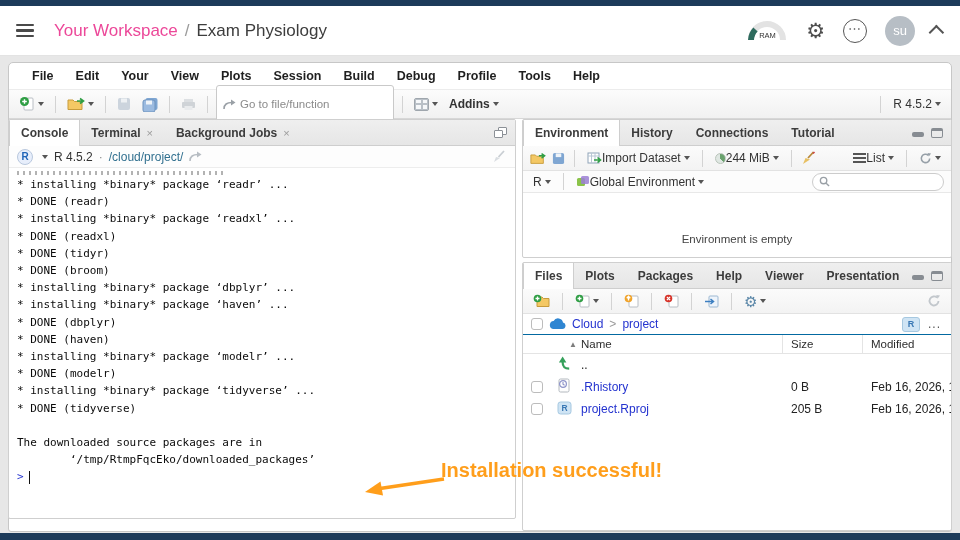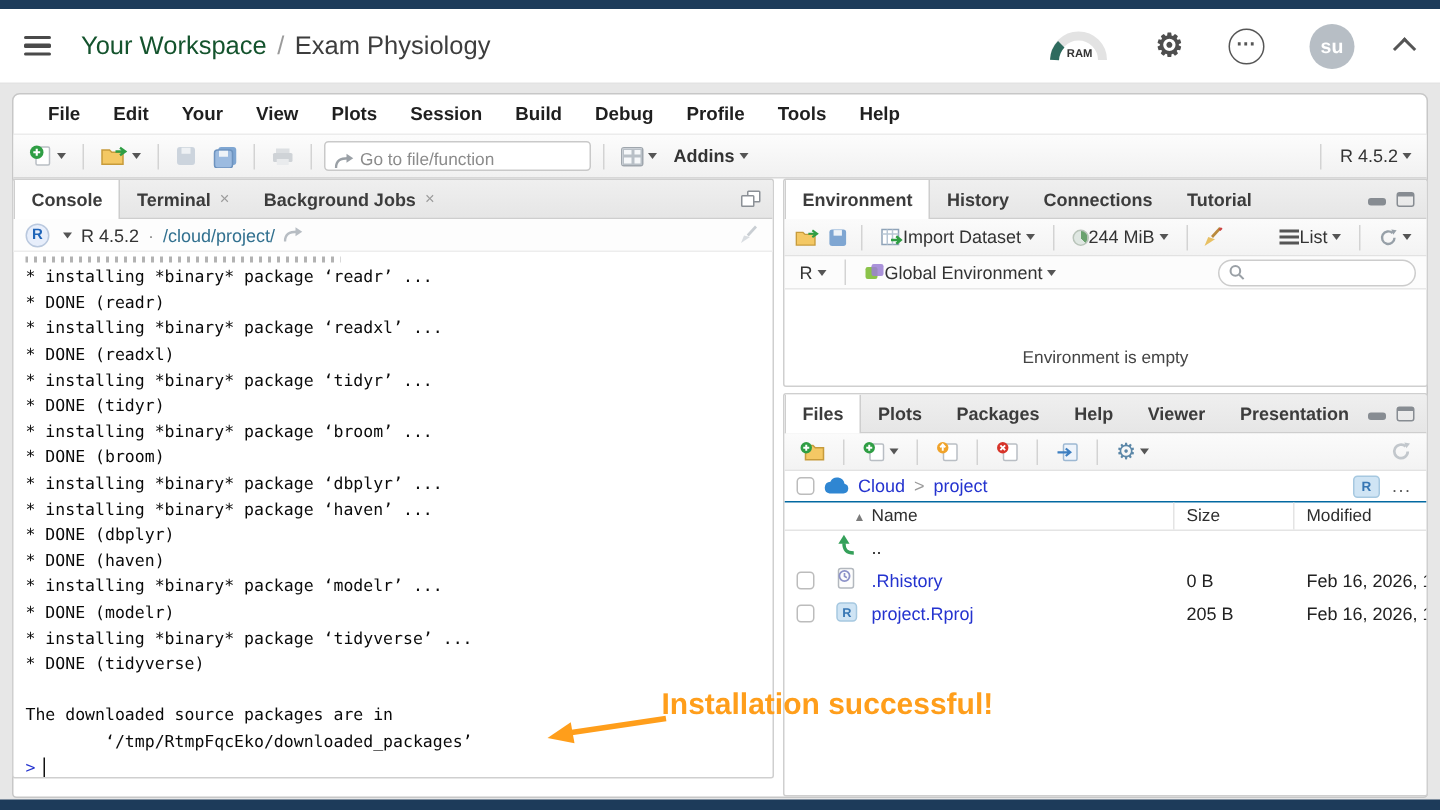--- a/index.html
+++ b/index.html
@@ -11,24 +11,24 @@
   
   #top-strip { left:0; top:0; width:960px; height:6px; background:#1d3b5a; }
   #bottom-strip { left:0; top:533px; width:960px; height:7px; background:#1d3b5a; }
 
   
   #site-header { left:0; top:6px; width:960px; height:50px; background:#fff;
     border-bottom:1px solid #e3e3e3; display:flex; align-items:center; padding:0 16px; }
   #hamburger { width:18px; display:flex; flex-direction:column; gap:3px; cursor:pointer; }
   #hamburger i { display:block; height:2.5px; background:#4a4a4a; border-radius:1px; }
   #crumb { margin-left:20px; font-size:17px; display:flex; gap:7px; align-items:center; }
-  #crumb .ws { color:#14532d; cursor:pointer; }
+  #crumb .ws { color:#ec4899; cursor:pointer; }
   #crumb .sep { color:#9b9b9b; }
   #crumb .proj { color:#3d3d3d; }
-  #header-right { margin-left:auto; display:flex; align-items:center; gap:30px;font-weight:bold; }
+  #header-right { margin-left:auto; display:flex; align-items:center; gap:18px; }
   .ram-gauge { position:relative; width:42px; height:22px; }
   .ram-gauge span { position:absolute; left:13px; top:11px; font-size:7.5px; color:#333; }
   .gear-glyph { font-size:21px; color:#4e4e4e; line-height:1; cursor:pointer; }
   .ellipsis-btn { width:24px; height:24px; border:1.5px solid #565656; border-radius:50%;
     color:#565656; display:flex; align-items:center; justify-content:center;
     font-size:13px; letter-spacing:1px; cursor:pointer; padding-bottom:4px;}
   .avatar { width:30px; height:30px; border-radius:50%; background:#b7bec5; color:#fff;
     font-size:13px; display:flex; align-items:center; justify-content:center; cursor:pointer; }
   .chev-up { width:11px; height:11px; border-left:2px solid #555; border-top:2px solid #555;
     transform:rotate(45deg) translateY(3px); cursor:pointer; }
@@ -38,22 +38,22 @@
     border:1px solid #c7c7c7; border-radius:5px 5px 3px 3px; }
   #menubar { display:flex; align-items:center; height:27px; padding:0 12px;
     border-bottom:1px solid #ececec; }
   .menu-item { padding:0 11px; font-size:12.5px; font-weight:600; color:#1f1f1f; cursor:pointer; }
   #main-toolbar { display:flex; align-items:center; height:29px; padding:0 7px; gap:5px;
     background:linear-gradient(#fcfcfc,#f1f1f1); border-bottom:1px solid #d7d7d7; }
   .tb-sep { width:1px; height:17px; background:#d3d3d3; margin:0 3px; }
   .caret { width:0; height:0; border-left:3.5px solid transparent; border-right:3.5px solid transparent;
     border-top:4px solid #555; display:inline-block; margin-left:3px; }
   .tb-btn { display:flex; align-items:center; padding:2px 3px; border-radius:3px; cursor:pointer; }
-  #goto-box { display:flex; align-items:flex-end; gap:4px; width:178px; height:20px;
-    border:1px solid #c9c9c9; border-radius:3px; background:#fff; padding:0 6px; }
+  #goto-box { display:flex; align-items:center; gap:4px; width:178px; height:20px;
+    border:1px solid #c9c9c9; border-radius:3px; background:#fff; padding:18px 6px; }
   #goto-box input { border:none; outline:none; width:140px; font-size:11.5px; color:#333;
     font-family:"Liberation Sans",sans-serif; background:transparent; }
   #goto-box input::placeholder { color:#8b8b8b; }
   .panes-grid { width:15px; height:13px; border:1px solid #9fa6ad; border-radius:2px;
     display:grid; grid-template-columns:1fr 1fr; grid-template-rows:1fr 1fr; background:#e8ecf0; }
   .panes-grid i { border:0.5px solid #b9c0c7; background:#f6f8fa; }
   .addins-label, .rver-label { font-size:12px; color:#333; }
   #toolbar-right { margin-left:auto; display:flex; align-items:center; gap:6px; }
 
   
@@ -293,23 +293,21 @@
         <path d="M2 12 L4 7 L8 8 Z" fill="#d9dde1"></path>
       </svg>
     </div>
     <div id="console-body">
       <div class="clipped-line"></div>
       <div>
           <div class="cline">* installing *binary* package ‘readr’ ...</div>
           <div class="cline">* DONE (readr)</div>
           <div class="cline">* installing *binary* package ‘readxl’ ...</div>
           <div class="cline">* DONE (readxl)</div>
-          <div class="cline">* installing *binary* package ‘tidyr’ ...</div>
           <div class="cline">* DONE (tidyr)</div>
-          <div class="cline">* installing *binary* package ‘broom’ ...</div>
           <div class="cline">* DONE (broom)</div>
           <div class="cline">* installing *binary* package ‘dbplyr’ ...</div>
           <div class="cline">* installing *binary* package ‘haven’ ...</div>
           <div class="cline">* DONE (dbplyr)</div>
           <div class="cline">* DONE (haven)</div>
           <div class="cline">* installing *binary* package ‘modelr’ ...</div>
           <div class="cline">* DONE (modelr)</div>
           <div class="cline">* installing *binary* package ‘tidyverse’ ...</div>
           <div class="cline">* DONE (tidyverse)</div>
           <div class="cline">&nbsp;</div>

